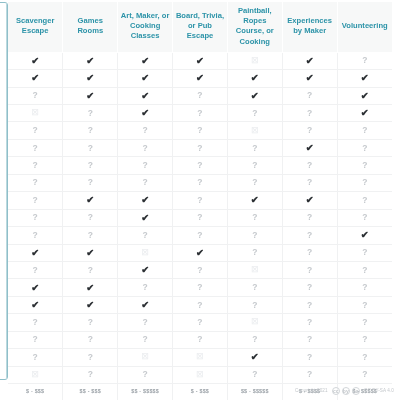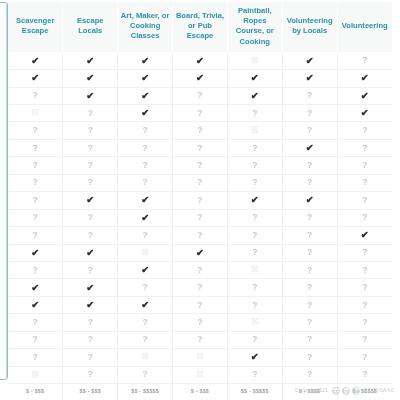--- a/index.html
+++ b/index.html
@@ -126,25 +126,25 @@
 
   <div class="frozen-col-stub">
     <div class="inner-rule"></div>
   </div>
 
   <div class="table-wrap">
     <table class="matrix">
       <thead>
         <tr>
           <th>Scavenger Escape</th>
-          <th>Escape Locals</th>
+          <th>Games Rooms</th>
           <th>Art, Maker, or Cooking Classes</th>
           <th>Board, Trivia, or Pub Escape</th>
           <th>Paintball, Ropes Course, or Cooking</th>
-          <th>Volunteering by Locals</th>
+          <th>Experiences by Maker</th>
           <th>Volunteering</th>
         </tr>
       </thead>
       <tbody id="matrix-body">
           <tr>
             <td><span class="mark-yes">✔</span></td>
             <td><span class="mark-yes">✔</span></td>
             <td><span class="mark-yes">✔</span></td>
             <td><span class="mark-yes">✔</span></td>
             <td><span class="mark-none">☒</span></td>

